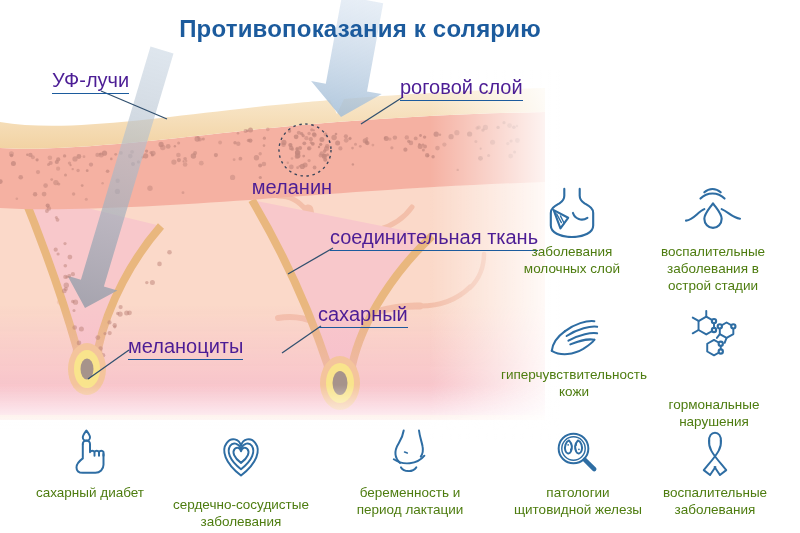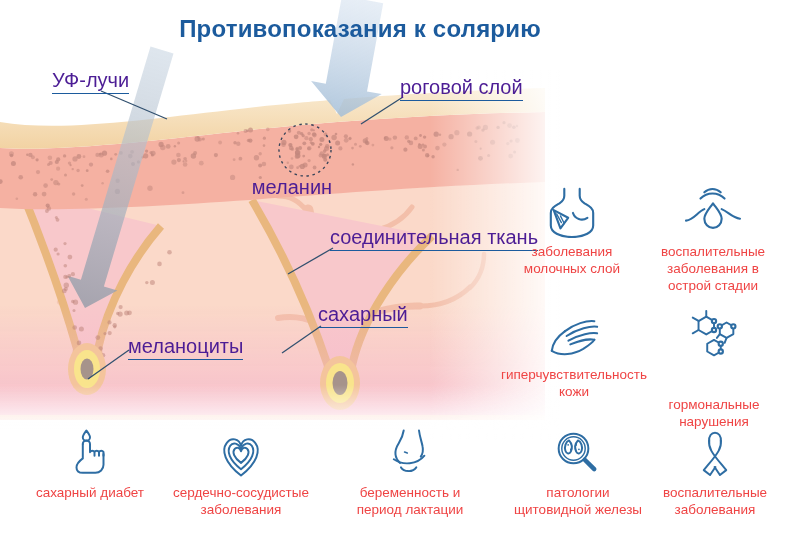--- a/index.html
+++ b/index.html
@@ -11,25 +11,25 @@
   .skin-label{position:absolute;z-index:3;font-weight:normal;font-size:20px;color:#4c1d95;white-space:nowrap;}
   .skin-label.u{border-bottom:1.5px solid #1c5b9d;padding-bottom:1px;}
   .lbl-uv{left:52px;top:69px;}
   .lbl-stratum{left:400px;top:76px;}
   .lbl-melanin{left:292px;top:176px;transform:translateX(-50%);}
   .lbl-connective{left:330px;top:226px;}
   .lbl-epidermis{left:318px;top:303px;}
   .lbl-melanocytes{left:128px;top:328px;margin-top:7px;}
   .cell{position:absolute;width:170px;display:flex;flex-direction:column;align-items:center;z-index:3;}
   .cell svg{flex:none;display:block;}
-  .cap{margin-top:5px;text-align:center;font-size:13.5px;line-height:17px;color:#ef4444;}
+  .cap{margin-top:5px;text-align:center;font-size:13.5px;line-height:17px;color:#4d7c0f;}
   .icn{stroke:#2e6da3;fill:none;stroke-width:2.2;stroke-linecap:round;stroke-linejoin:round;}
   .r1c1{left:487px;top:186px;} .r1c2{left:628px;top:186px;}
   .r2c1{left:489px;top:311px;} .r2c2{left:629px;top:309px;gap:28px;}
-  .b1{left:5px;top:427px;} .b2{left:156px;top:427px;} .b3{left:325px;top:427px;}
+  .b1{left:5px;top:427px;} .b2{left:156px;top:427px;gap:12px;} .b3{left:325px;top:427px;}
   .b4{left:493px;top:427px;} .b5{left:630px;top:427px;}
 </style>
 </head>
 <body>
 
 <div class="stage">
 
   <svg id="skin-art" width="800" height="533" viewBox="0 0 800 533">
     <defs>
       <linearGradient id="gArrowBig" x1="362" y1="0" x2="340" y2="117" gradientUnits="userSpaceOnUse">

